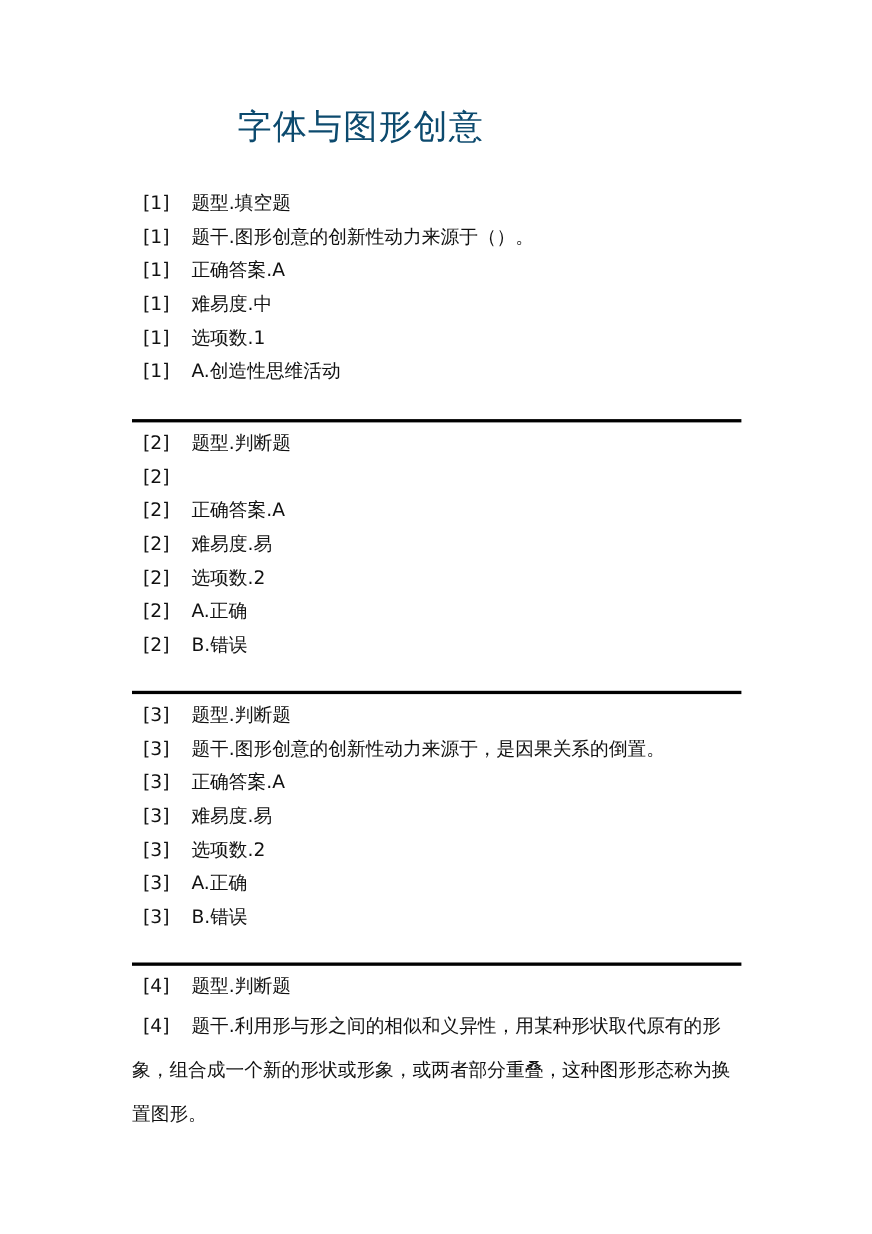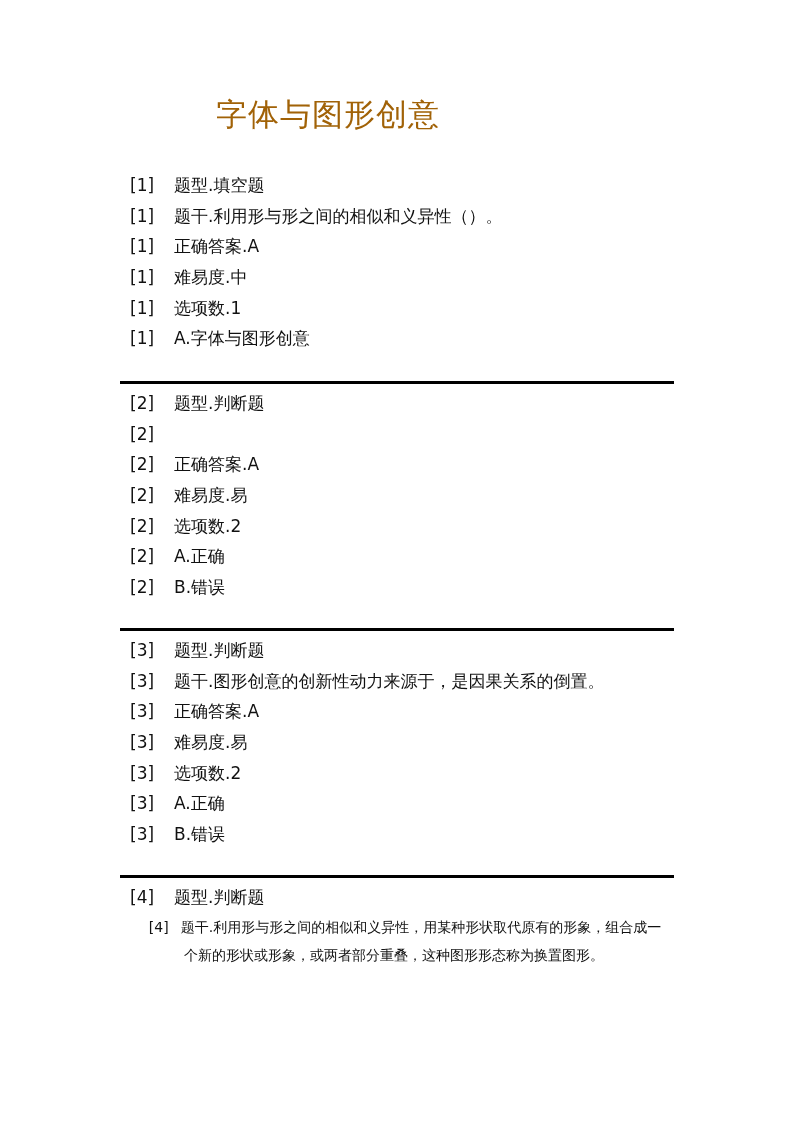--- a/index.html
+++ b/index.html
@@ -1,56 +1,56 @@
 <!DOCTYPE html>
 <html><head>
 <meta charset="utf-8">
 <style>
   html, body { margin: 0; padding: 0; background: #ffffff; }
   body { width: 793px; height: 1122px; position: relative; overflow: hidden;
          font-family: "DejaVu Sans", "Liberation Sans", sans-serif; color: #111; }
   .title { position: absolute; left: 0; width: 656px; top: 94px; text-align: center;
-           font-size: 31px; letter-spacing: 1px; font-weight: normal; color: #a16207; }
+           font-size: 31px; letter-spacing: 1px; font-weight: normal; color: #0c4a6e; }
   .block { position: absolute; left: 120px; width: 554px; }
   .rule { height: 3px; background: #000; width: 554px; margin-bottom: 4px; }
   .line { height: 30.7px; line-height: 30.7px; font-size: 17px; white-space: nowrap; position: relative; }
   .idx { position: absolute; left: 10px; }
   .txt { position: absolute; left: 54px; }
-  .para { font-size: 14px; line-height: 28px; width: 548px; text-align: center; }
+  .para { font-size: 17px; line-height: 40px; width: 548px; }
   .para .idx2 { display: inline-block; width: 54px; padding-left: 10px; box-sizing: border-box; }
 </style>
 </head>
 <body>
 
 <div class="title">字体与图形创意</div>
 
 <div class="block" style="top:170px;">
   <div class="line">
       <span class="idx">[1]</span>
       <span class="txt">题型.填空题</span>
     </div>
   <div class="line">
       <span class="idx">[1]</span>
-      <span class="txt">题干.利用形与形之间的相似和义异性（）。</span>
+      <span class="txt">题干.图形创意的创新性动力来源于（）。</span>
     </div>
   <div class="line">
       <span class="idx">[1]</span>
       <span class="txt">正确答案.A</span>
     </div>
   <div class="line">
       <span class="idx">[1]</span>
       <span class="txt">难易度.中</span>
     </div>
   <div class="line">
       <span class="idx">[1]</span>
       <span class="txt">选项数.1</span>
     </div>
   <div class="line">
       <span class="idx">[1]</span>
-      <span class="txt">A.字体与图形创意</span>
+      <span class="txt">A.创造性思维活动</span>
     </div>
 </div>
 
 <div class="block" style="top:381px;">
   <div class="rule"></div>
   <div class="line">
       <span class="idx">[2]</span>
       <span class="txt">题型.判断题</span>
     </div>
   <div class="line">

